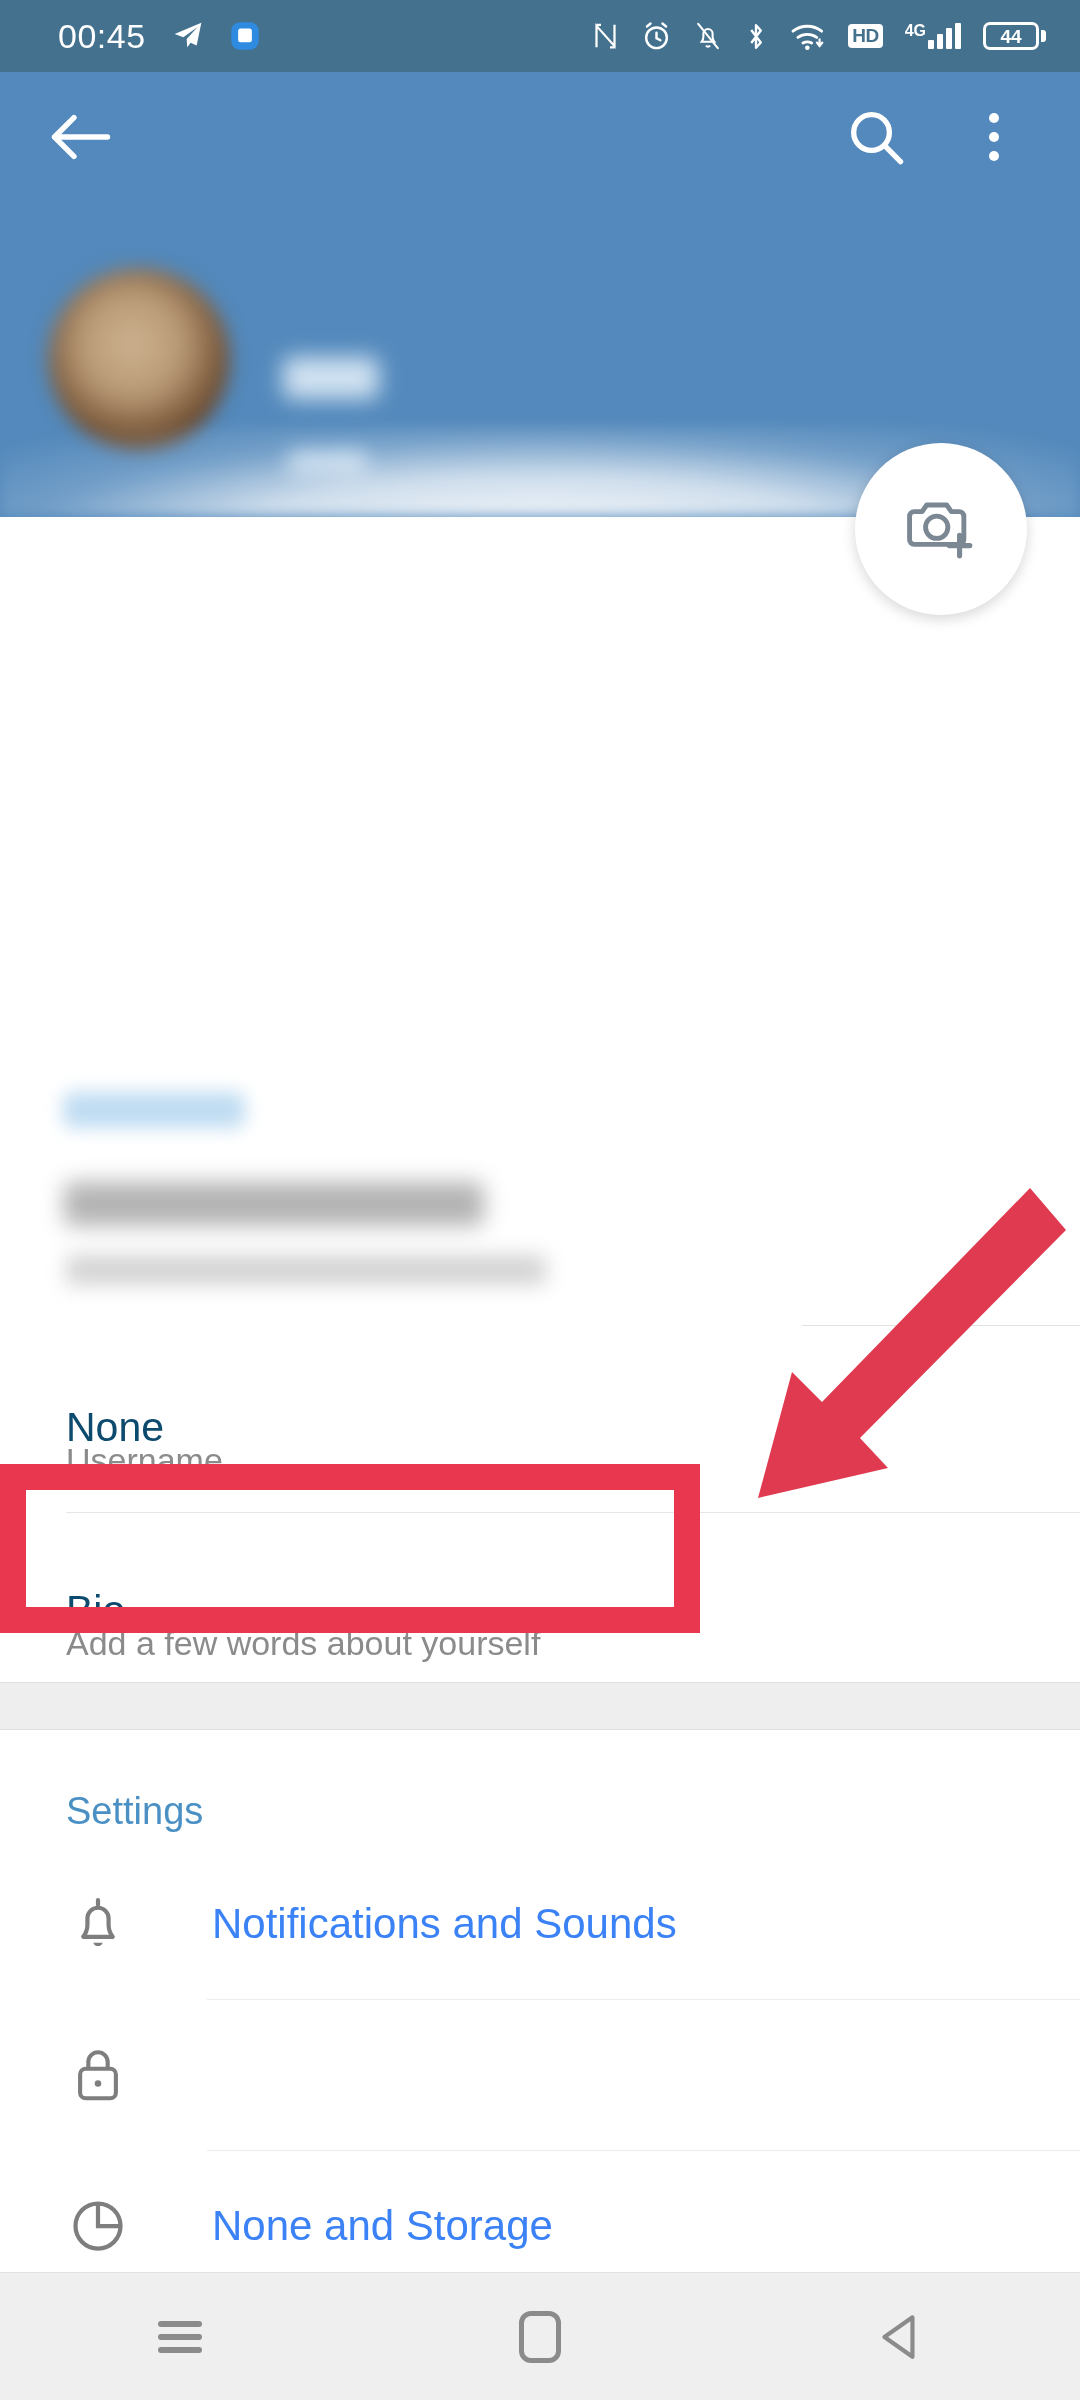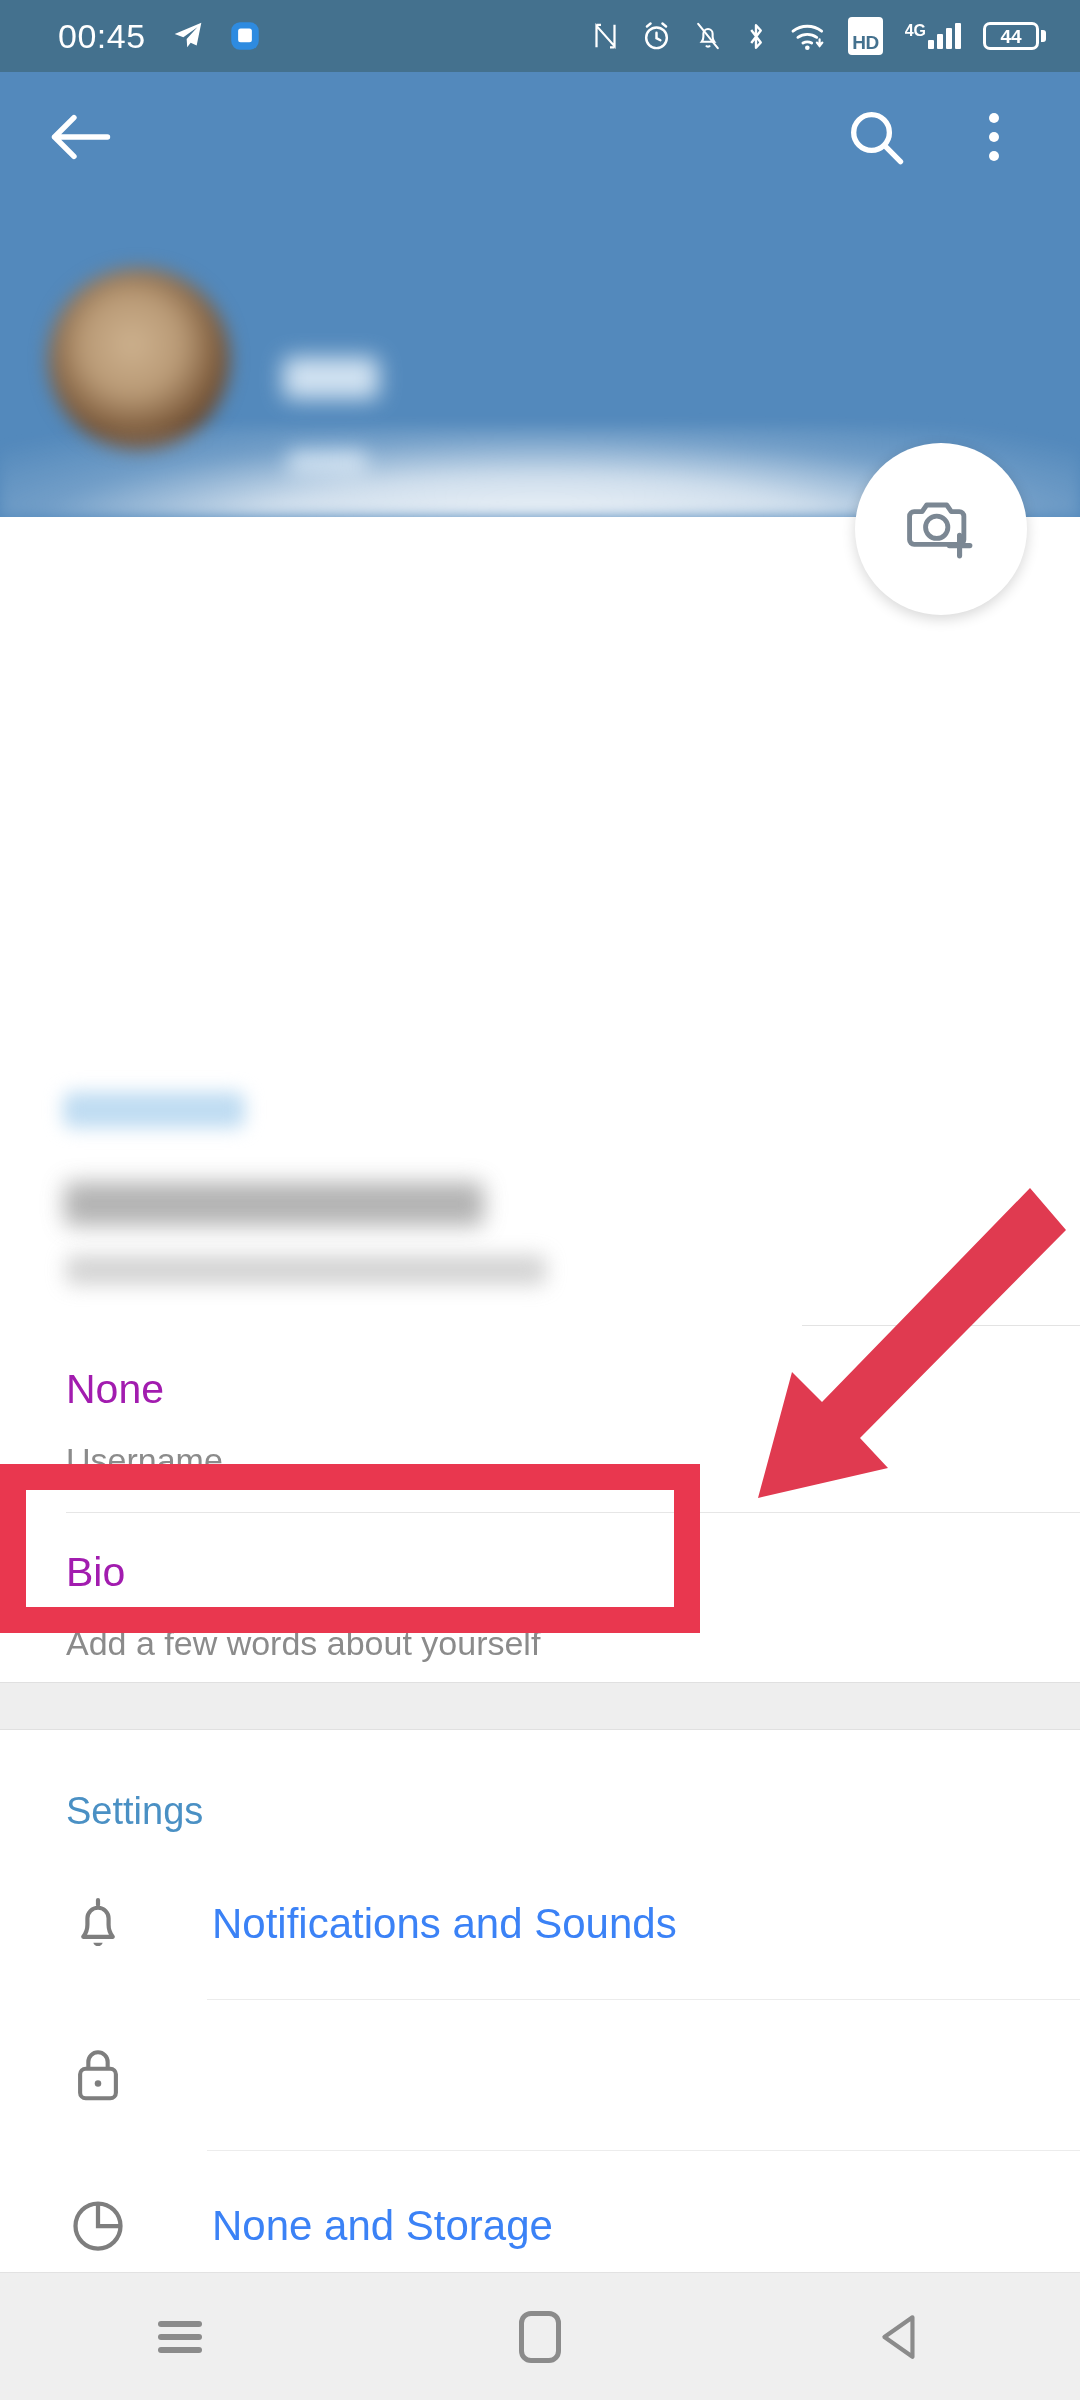--- a/index.html
+++ b/index.html
@@ -29,21 +29,21 @@
     color:#ffffff; font-size:34px; font-weight:400;
     letter-spacing:0.5px; line-height:1;
   }
   .sb-right {
     margin-left:auto; display:flex; align-items:center; gap:22px;
   }
   .sb-ico { display:flex; align-items:center; }
   .hd-badge {
     color:#44718E; background:#ffffff;
     font-size:19px; font-weight:700;
-    border-radius:4px; padding:16px 4px 3px 4px;
+    border-radius:4px; padding:2px 4px 3px 4px;
     line-height:1; letter-spacing:-0.5px;
   }
   .batt-wrap { position:relative; display:flex; align-items:center;justify-content:center; }
   .batt-body {
     width:56px; height:28px;
     border:3px solid #ffffff; border-radius:7px;
     display:flex; align-items:center; justify-content:center;
   }
   .batt-num { color:#ffffff; font-size:19px; font-weight:700; line-height:1; }
   .batt-tip {
@@ -145,21 +145,21 @@
     background:#b9b9b9; filter:blur(10px); opacity:.62;
   }
   #acct-divider {
     position:absolute; left:802px; top:808px; width:278px; height:1px;
     background:#e3e3e3;
   }
 
   .field-row { position:absolute; left:0; width:1080px; background:#ffffff; }
   .field-title {
     position:absolute; left:66px;
-    font-size:41px; color:#a21caf; line-height:1; white-space:nowrap;
+    font-size:41px; color:#0c4a6e; line-height:1; white-space:nowrap;margin-top:38px;
   }
   .field-sub {
     position:absolute; left:66px;
     font-size:34px; color:#8b8b8b; line-height:1; white-space:nowrap;text-align:center;
   }
   .row-sep {
     position:absolute; left:66px; width:1014px; height:1px; background:#e6e6e6;
   }
 
   #section-gap {

